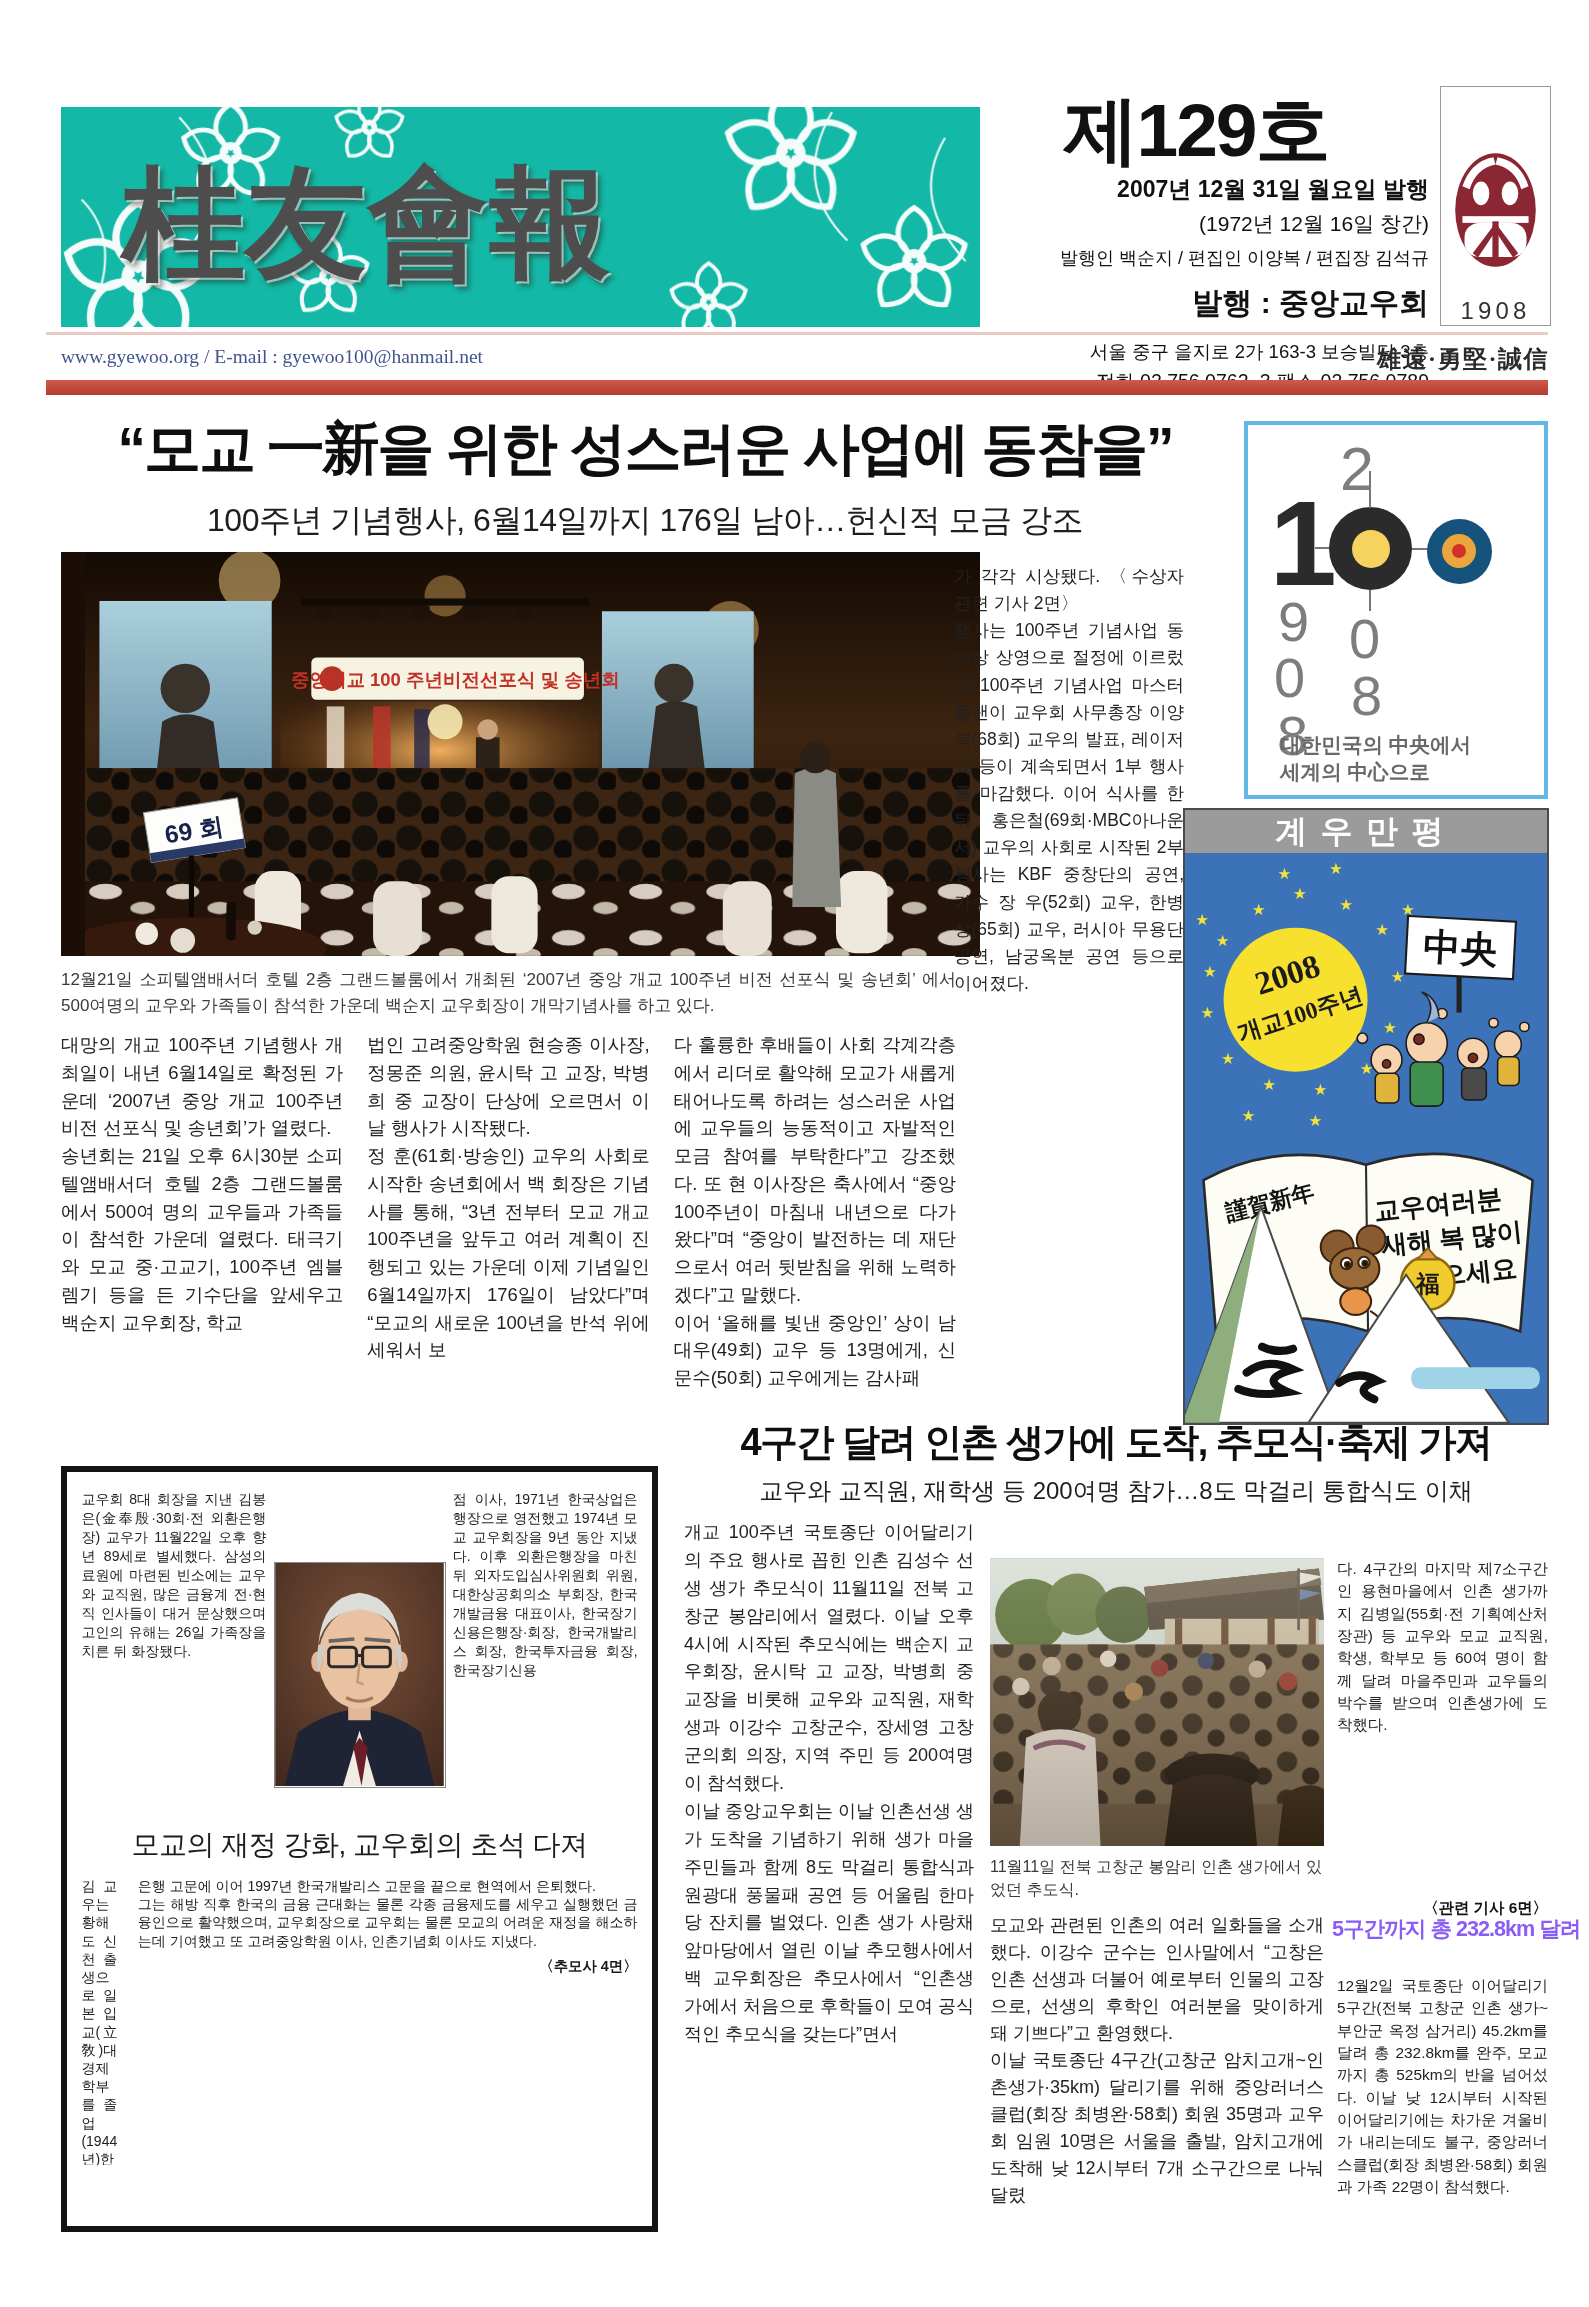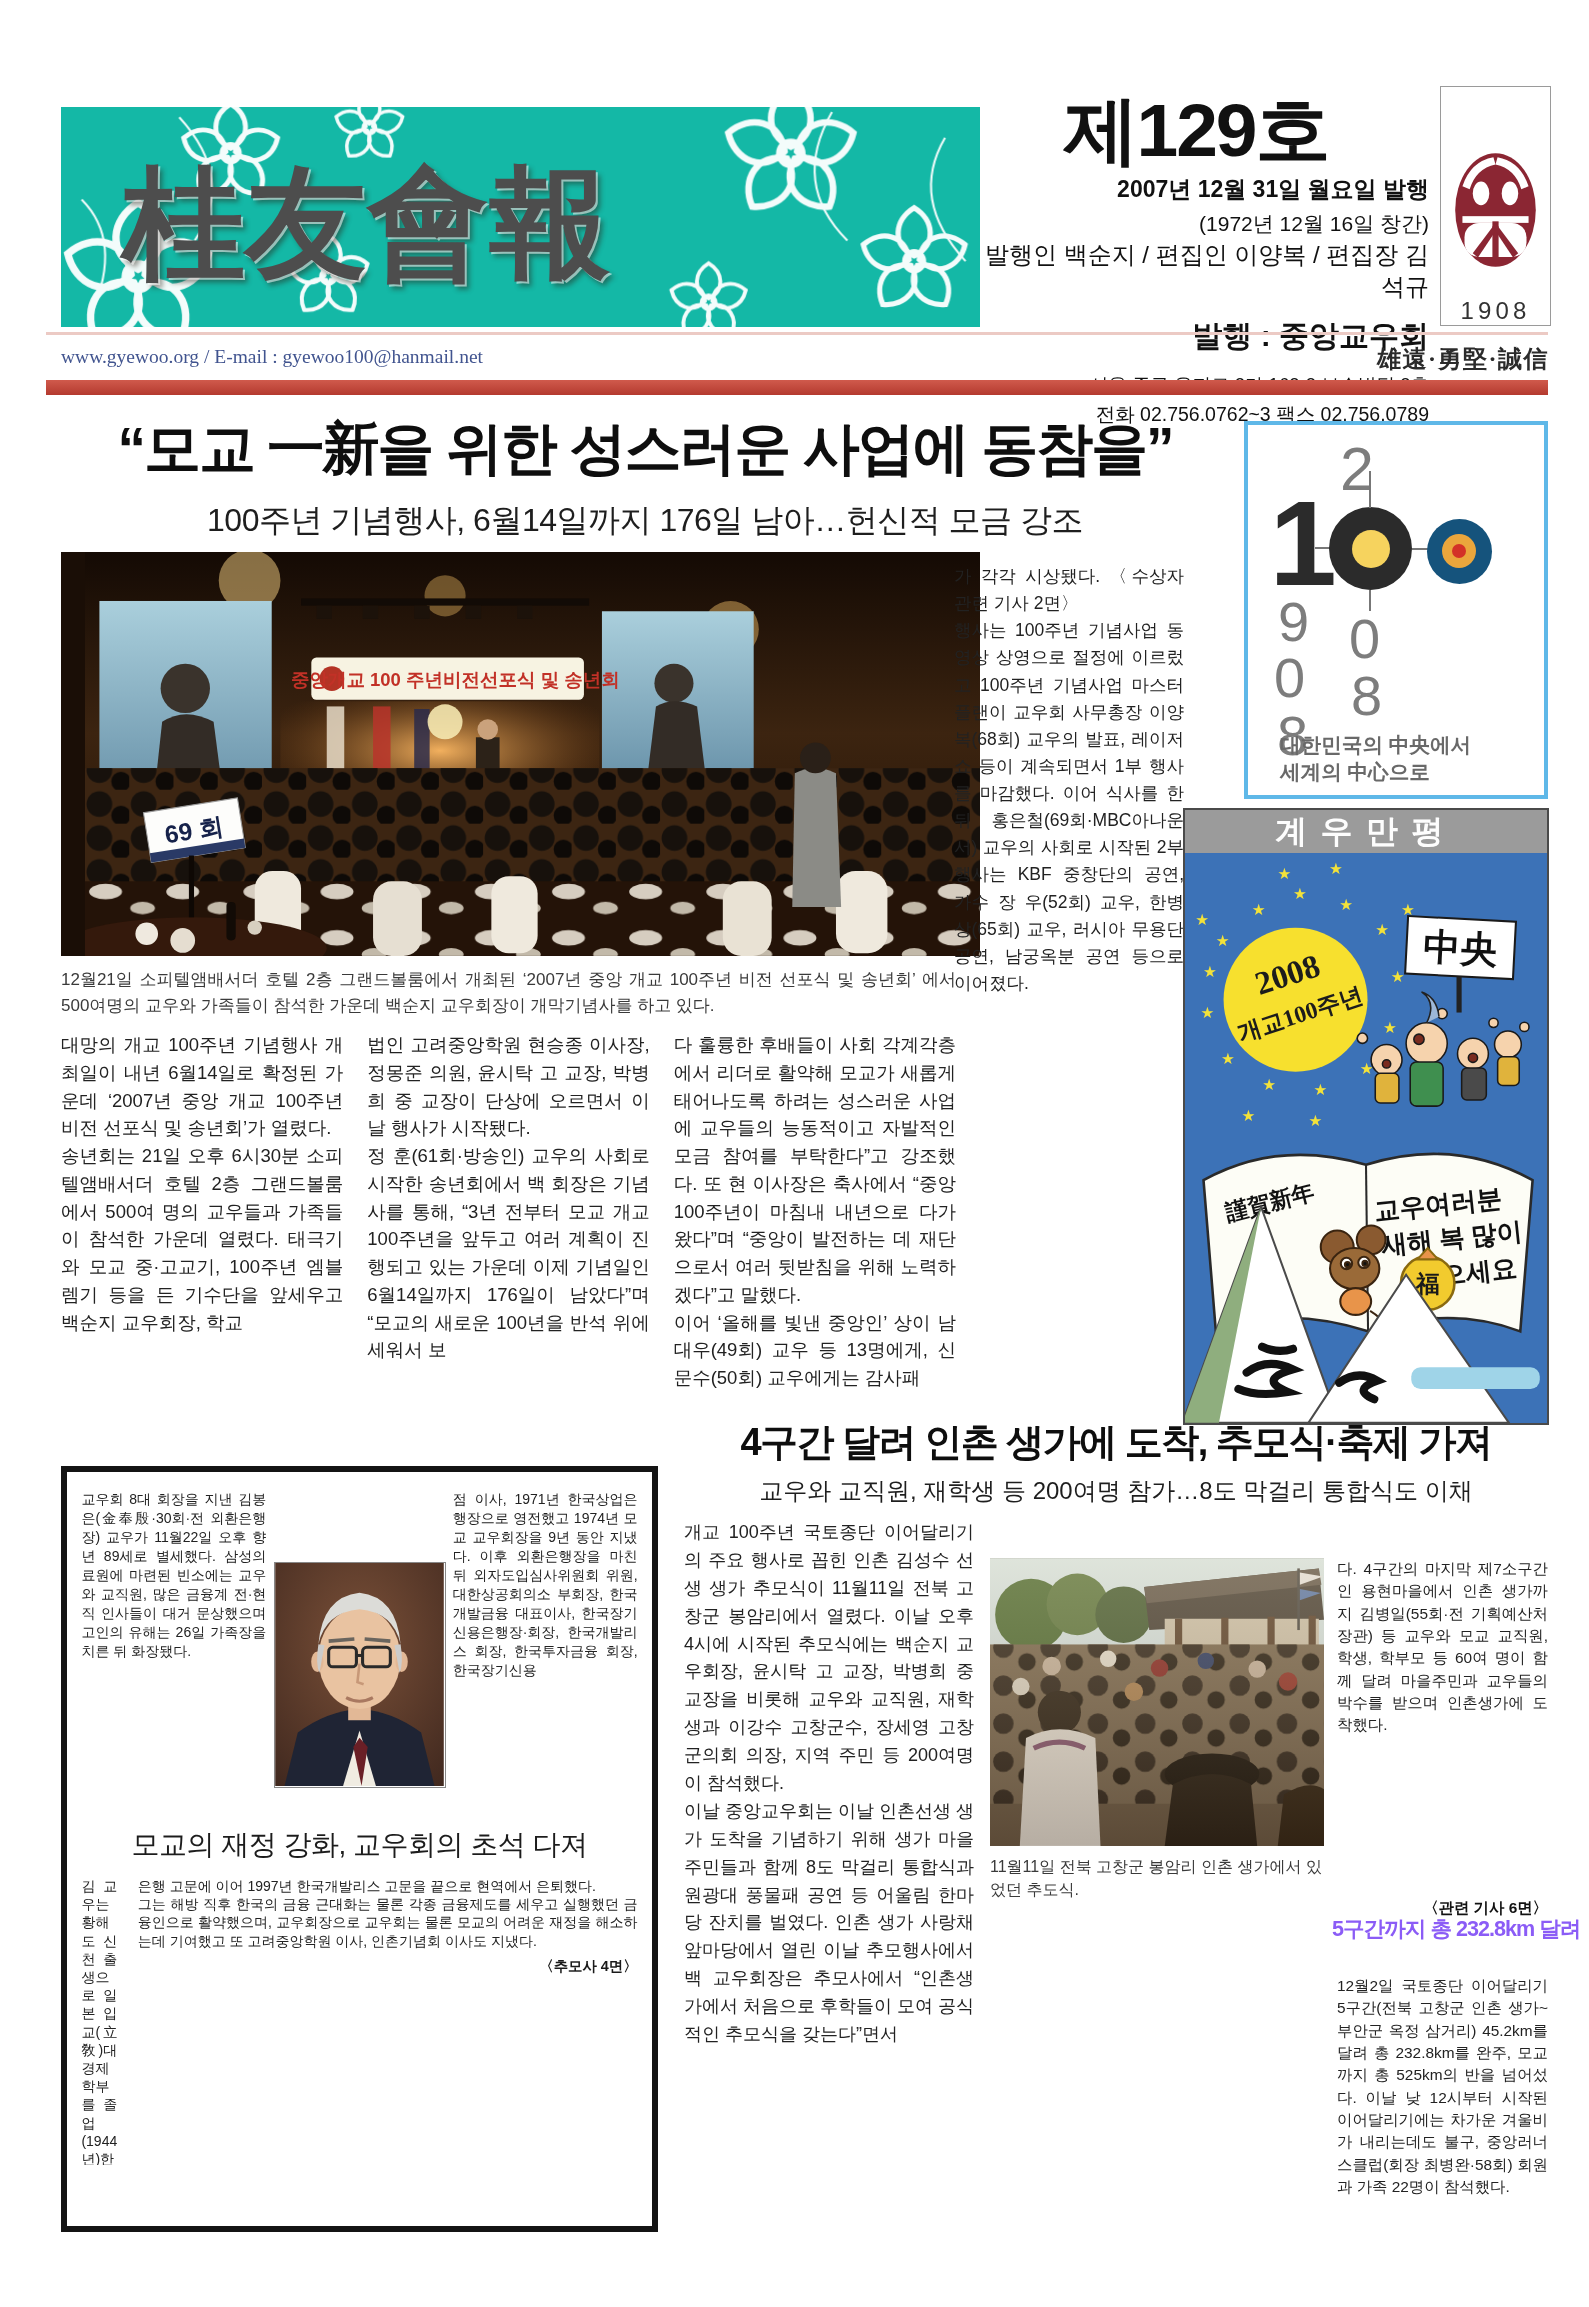--- a/index.html
+++ b/index.html
@@ -11,21 +11,21 @@
   .masthead{left:61px;top:107px;width:919px;height:220px;background:#14b8a6;overflow:hidden;}
   .mast-title{position:absolute;left:0;top:0;width:100%;height:100%;display:flex;align-items:center;
       justify-content:space-between;padding:15.4px 62px 0 62px;box-sizing:border-box;
       font-family:"Liberation Serif",serif;font-weight:bold;font-size:122px;color:#4d4d4d;
       text-shadow:2.1px 2.1px 0 rgba(255,255,255,.55), 4.6px 4.6px 5.1px rgba(40,30,20,.45);}
   .issue-no{left:1021px;top:81px;width:350px;text-align:center;font-size:75px;font-weight:bold;
       letter-spacing:-2.1px;color:#111;}
   .pub-info{left:977px;top:174px;width:452px;text-align:right;color:#111;}
   .pi-date{font-size:23px;font-weight:bold;}
   .pi-founded{font-size:21px;margin-top:5.1px;}
-  .pi-staff{font-size:24px;margin-top:1px;}
+  .pi-staff{font-size:18px;margin-top:8px;}
   .pi-pub{font-size:30px;font-weight:bold;margin-top:13.4px;}
   .pi-addr{font-size:18.5px;margin-top:14.4px;}
   .pi-phone{font-size:19.5px;margin-top:4.1px;}
   .emblem-box{left:1440px;top:86px;width:109px;height:238px;background:#fff;border:1.5px solid #9a9a9a;
       display:flex;flex-direction:column;align-items:center;justify-content:flex-end;}
   .emblem-year{font-size:24px;color:#333;letter-spacing:4.1px;margin-top:9.3px;}
   .pink-rule{left:46px;top:332px;width:1502px;height:2.6px;background:#eccac4;}
   .website{left:61px;top:346px;font-family:"Liberation Serif",serif;font-size:19.5px;color:#41548f;}
   .motto{left:1306px;top:343px;width:243px;text-align:right;font-size:24px;font-weight:bold;color:#2b2b2b;
       letter-spacing:1.5px;font-family:"Liberation Serif",serif;}
@@ -483,20 +483,22 @@
         <path d="M58,560 L70,350 Q135,316 205,350 L215,560 Z" fill="#ece8e2"></path>
         <path d="M85,370 Q135,346 185,370" stroke="#8a5a7a" stroke-width="10" fill="none"></path>
         <ellipse cx="432" cy="420" rx="92" ry="40" fill="#17130f"></ellipse>
         <path d="M340,560 L356,440 Q432,400 508,440 L520,560 Z" fill="#241d16"></path>
         <path d="M560,560 L572,460 Q620,430 650,450 L650,560 Z" fill="#2e2215"></path>
         <rect width="650" height="560" fill="url(#sepia)"></rect>
       </svg>
     </div>
 
     <div class="a2-caption">11월11일 전북 고창군 봉암리 인촌 생가에서 있었던 추도식.</div>
+    <div class="a2-mid">모교와 관련된 인촌의 여러 일화들을 소개했다. 이강수 군수는 인사말에서 “고창은 인촌 선생과 더불어 예로부터 인물의 고장으로, 선생의 후학인 여러분을 맞이하게 돼 기쁘다”고 환영했다.
+ 이날 국토종단 4구간(고창군 암치고개~인촌생가·35km) 달리기를 위해 중앙러너스클럽(회장 최병완·58회) 회원 35명과 교우회 임원 10명은 서울을 출발, 암치고개에 도착해 낮 12시부터 7개 소구간으로 나눠 달렸</div>
     <div class="a2-right">다. 4구간의 마지막 제7소구간인 용현마을에서 인촌 생가까지 김병일(55회·전 기획예산처 장관) 등 교우와 모교 교직원, 학생, 학부모 등 60여 명이 함께 달려 마을주민과 교우들의 박수를 받으며 인촌생가에 도착했다.</div>
     <div class="a2-note">〈관련 기사 6면〉</div>
     <div class="a2-sub2">5구간까지 총 232.8km 달려</div>
     <div class="a2-last"> 12월2일 국토종단 이어달리기 5구간(전북 고창군 인촌 생가~부안군 옥정 삼거리) 45.2km를 달려 총 232.8km를 완주, 모교까지 총 525km의 반을 넘어섰다. 이날 낮 12시부터 시작된 이어달리기에는 차가운 겨울비가 내리는데도 불구, 중앙러너스클럽(회장 최병완·58회) 회원과 가족 22명이 참석했다.</div>
   </div>
 
 </div>
 
 
 </body></html>

